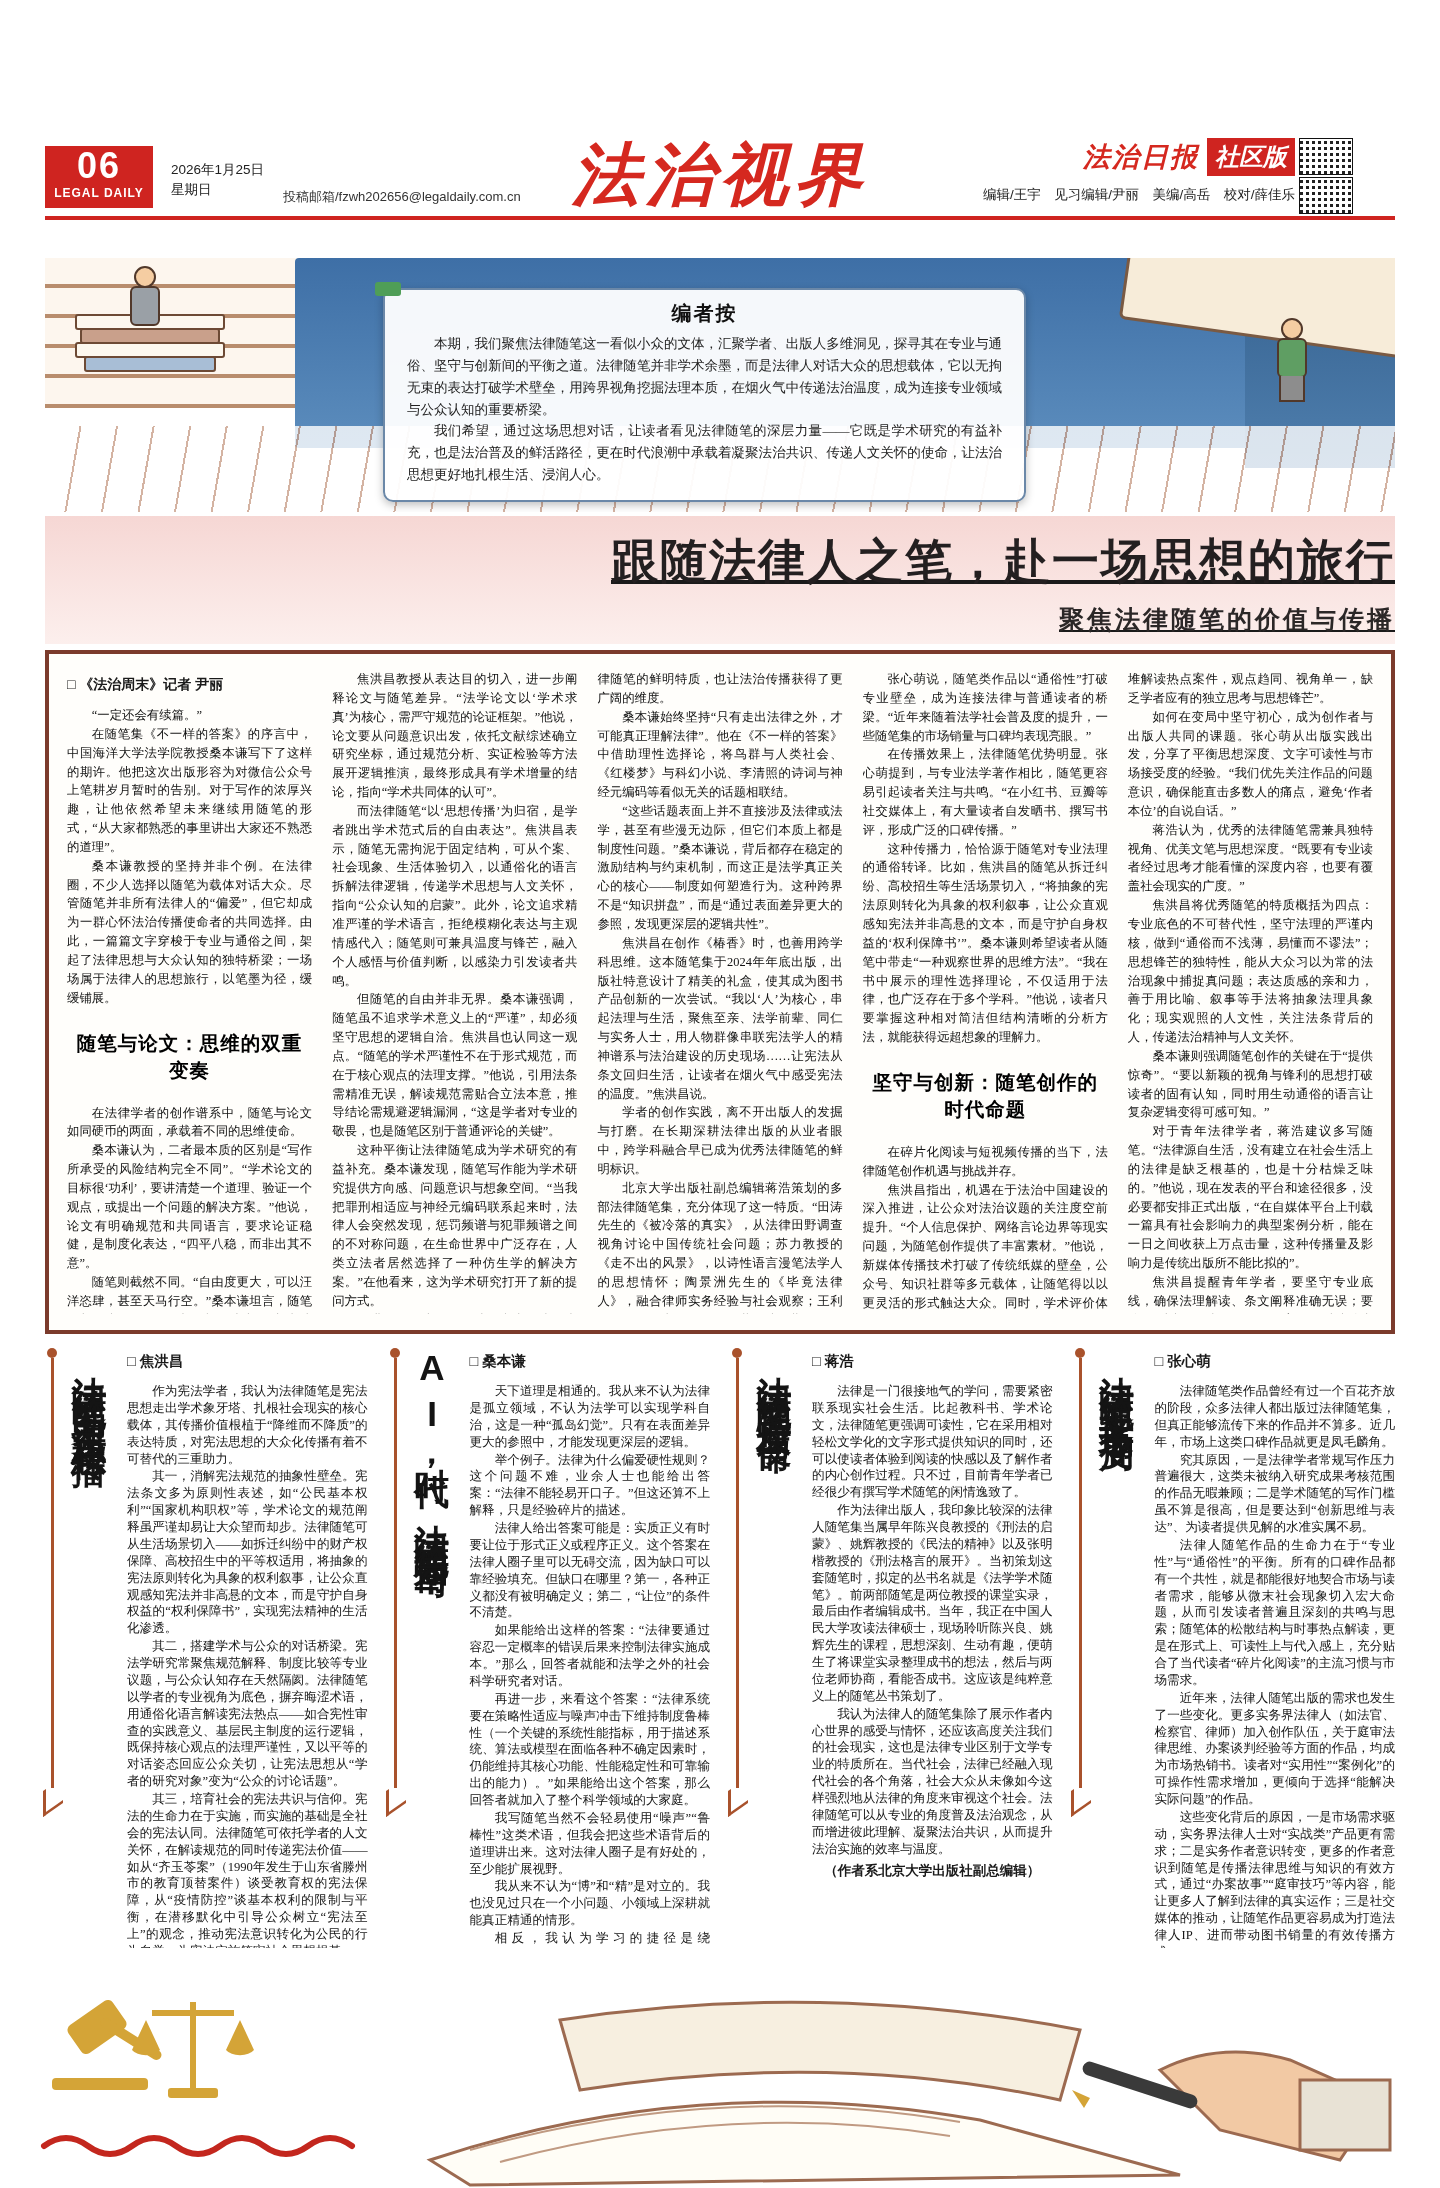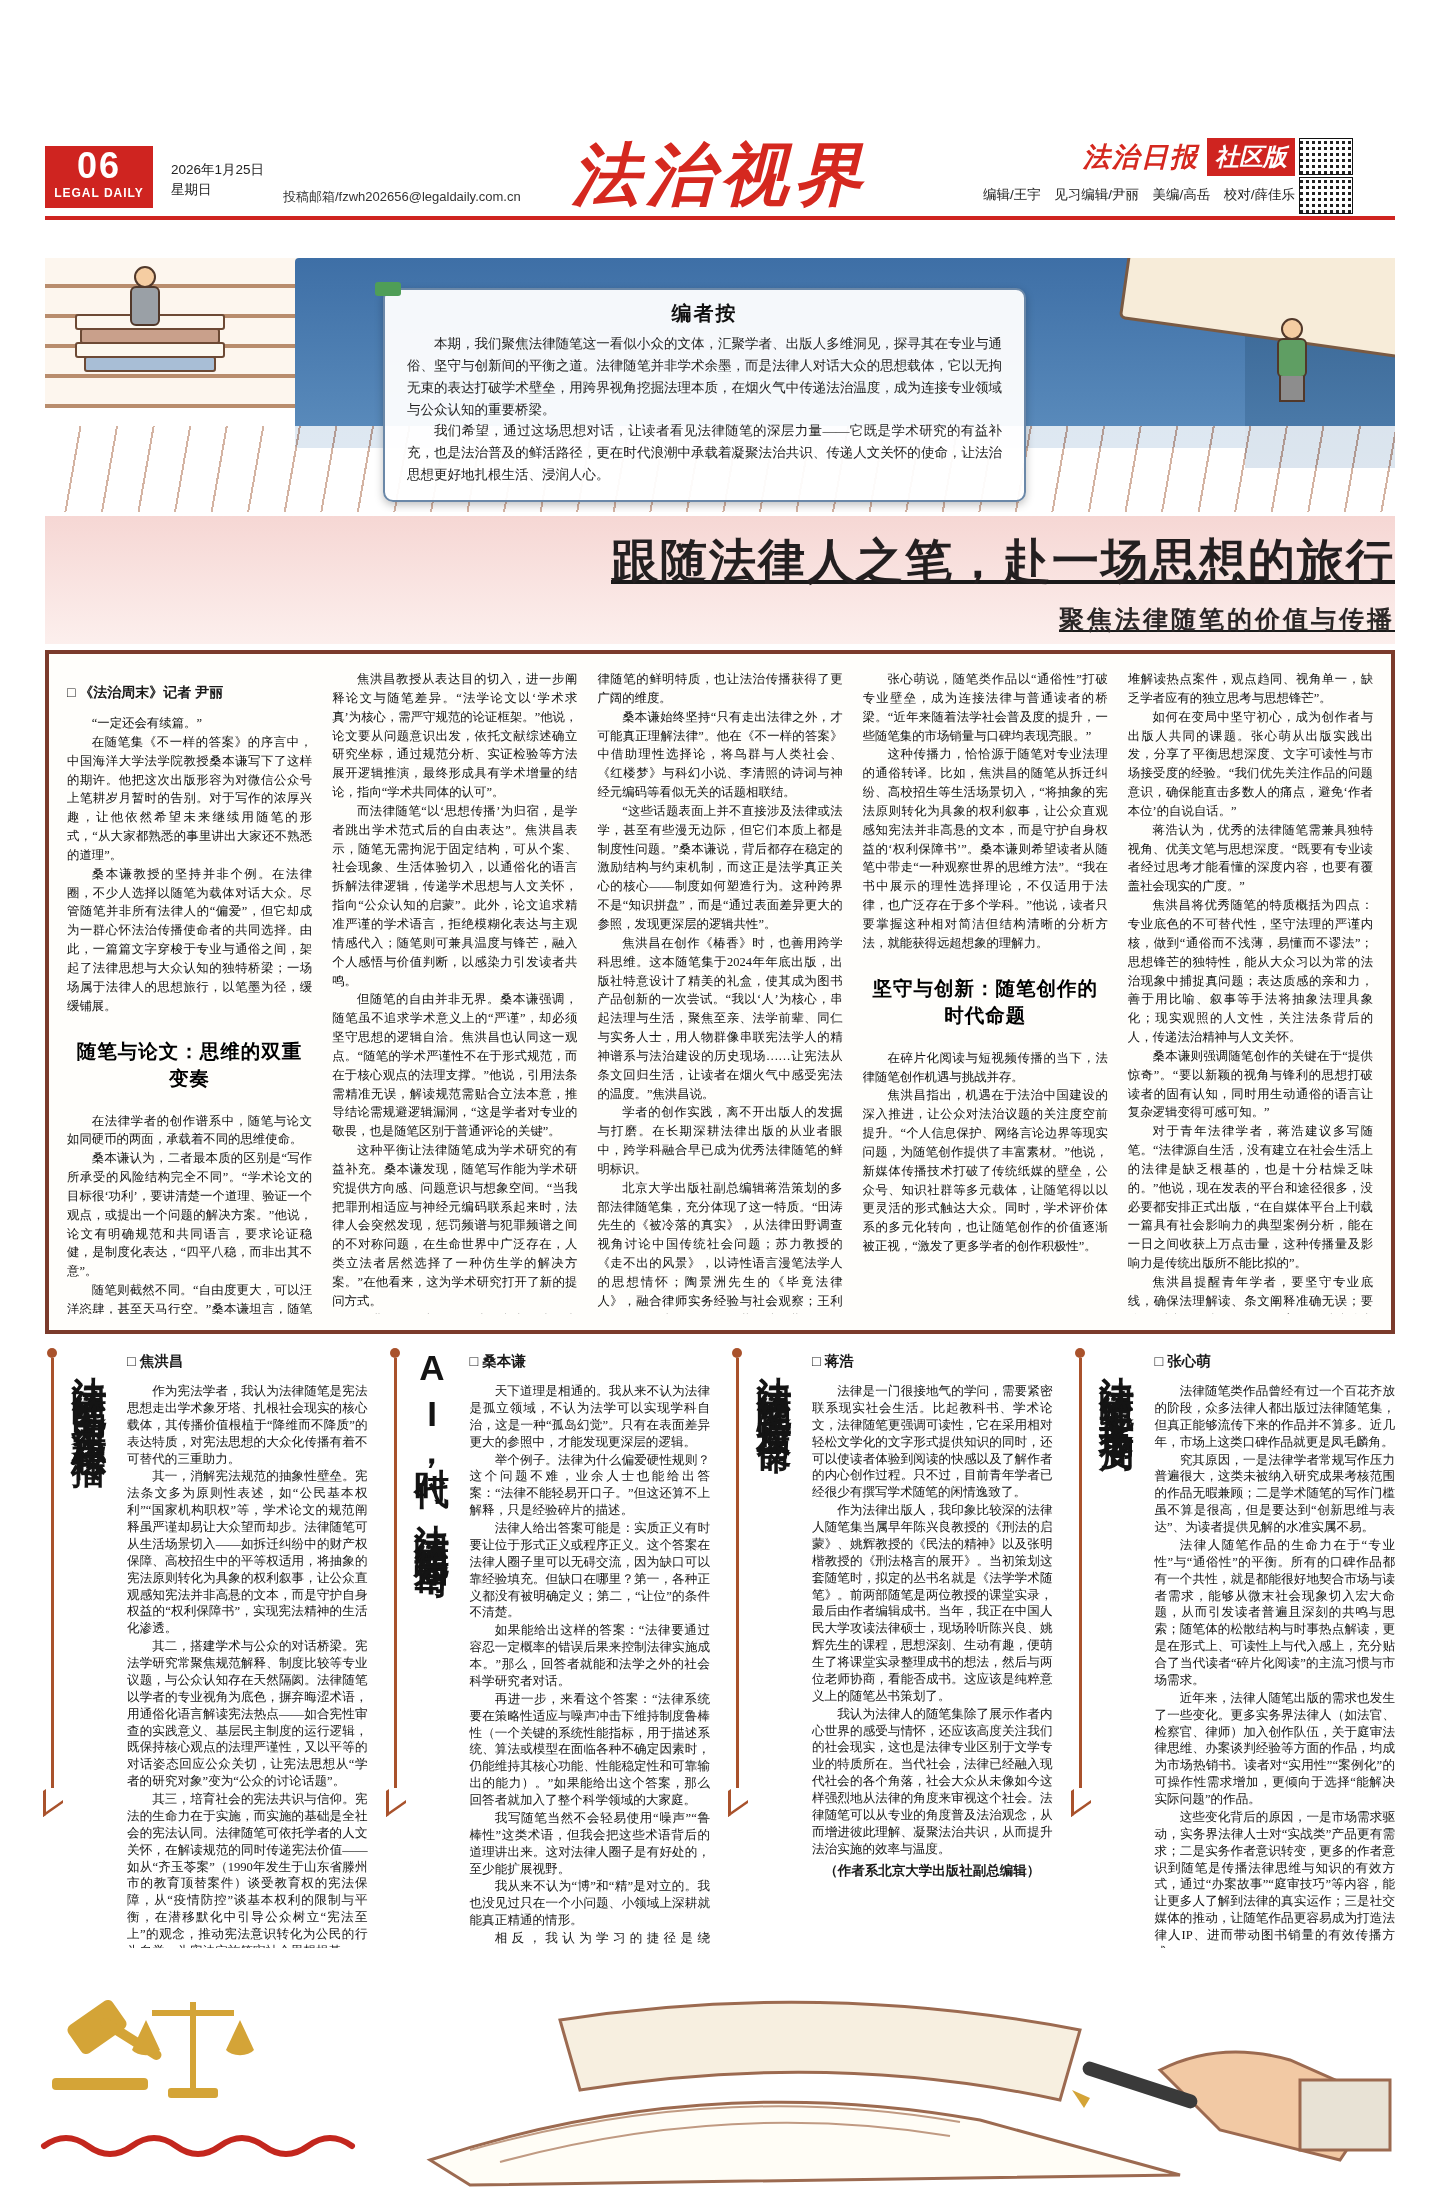--- a/index.html
+++ b/index.html
@@ -70,21 +70,21 @@
               background:linear-gradient(180deg,#f6d7d4,#fcefed); text-align:right;text-decoration:underline; }
   .headband h1 { font-size:47px; letter-spacing:2px; color:#231f20; padding-top:14px;
                  font-family:"Liberation Sans",sans-serif; font-weight:900; }
   .headband h2 { font-size:25px; color:#2b2727; margin-top:10px; letter-spacing:3px;
                  font-family:"Liberation Sans",sans-serif; font-weight:700; }
 
   
   .article { position:absolute; top:650px; left:45px; right:45px; height:684px;
              border:4px solid #7b3b2c; background:#fffefb; padding:16px 18px; display:flex; gap:20px; }
   .col { flex:1 1 0; overflow:hidden; }
-  .blk-by { font-family:"Liberation Sans",sans-serif; font-weight:bold; font-size:14px; margin:14px 0 12px; }
+  .blk-by { font-family:"Liberation Sans",sans-serif; font-weight:bold; font-size:14px; margin:6px 0 12px; }
   .blk-p, .blk-pc { font-size:12.4px; line-height:1.52; text-align:justify; color:#111; }
   .blk-p { text-indent:2em; }
   .blk-h { font-family:"Liberation Sans",sans-serif; font-weight:900; font-size:19.5px; text-align:center;
            margin:22px 0 20px; letter-spacing:1px; color:#000; }
 
   
   .essays { position:absolute; top:1348px; left:45px; right:45px; height:600px; display:flex; gap:20px; }
   .essay { flex:1 1 0; display:flex; position:relative; }
   .deco { width:16px; flex:0 0 16px; position:relative; }
   .deco .dot { position:absolute; left:2px; top:0; width:10px; height:10px; border-radius:50%; background:#a9522c; }
@@ -191,20 +191,21 @@
     <div class="col">
         <div class="blk-pc">律随笔的鲜明特质，也让法治传播获得了更广阔的维度。</div>
         <div class="blk-p">桑本谦始终坚持“只有走出法律之外，才可能真正理解法律”。他在《不一样的答案》中借助理性选择论，将鸟群与人类社会、《红楼梦》与科幻小说、李清照的诗词与神经元编码等看似无关的话题相联结。</div>
         <div class="blk-p">“这些话题表面上并不直接涉及法律或法学，甚至有些漫无边际，但它们本质上都是制度性问题。”桑本谦说，背后都存在稳定的激励结构与约束机制，而这正是法学真正关心的核心——制度如何塑造行为。这种跨界不是“知识拼盘”，而是“通过表面差异更大的参照，发现更深层的逻辑共性”。</div>
         <div class="blk-p">焦洪昌在创作《椿香》时，也善用跨学科思维。这本随笔集于2024年年底出版，出版社特意设计了精美的礼盒，使其成为图书产品创新的一次尝试。“我以‘人’为核心，串起法理与生活，聚焦至亲、法学前辈、同仁与实务人士，用人物群像串联宪法学人的精神谱系与法治建设的历史现场……让宪法从条文回归生活，让读者在烟火气中感受宪法的温度。”焦洪昌说。</div>
         <div class="blk-p">学者的创作实践，离不开出版人的发掘与打磨。在长期深耕法律出版的从业者眼中，跨学科融合早已成为优秀法律随笔的鲜明标识。</div>
         <div class="blk-p">北京大学出版社副总编辑蒋浩策划的多部法律随笔集，充分体现了这一特质。“田涛先生的《被冷落的真实》，从法律田野调查视角讨论中国传统社会问题；苏力教授的《走不出的风景》，以诗性语言漫笔法学人的思想情怀；陶景洲先生的《毕竟法律人》，融合律师实务经验与社会观察；王利明教授的《守拙集》则记载了这位勤奋的学者闲暇时游览山川河流的耳闻目遇，以及对人生经历的感悟、诗词鉴赏和读书札记等。”蒋浩说，这些作品证明，跨学科视角能让法律随笔更具思想深度与现实穿透力。</div>
       </div>
     <div class="col">
         <div class="blk-p">张心萌说，随笔类作品以“通俗性”打破专业壁垒，成为连接法律与普通读者的桥梁。“近年来随着法学社会普及度的提升，一些随笔集的市场销量与口碑均表现亮眼。”</div>
+        <div class="blk-p">在传播效果上，法律随笔优势明显。张心萌提到，与专业法学著作相比，随笔更容易引起读者关注与共鸣。“在小红书、豆瓣等社交媒体上，有大量读者自发晒书、撰写书评，形成广泛的口碑传播。”</div>
         <div class="blk-p">这种传播力，恰恰源于随笔对专业法理的通俗转译。比如，焦洪昌的随笔从拆迁纠纷、高校招生等生活场景切入，“将抽象的宪法原则转化为具象的权利叙事，让公众直观感知宪法并非高悬的文本，而是守护自身权益的‘权利保障书’”。桑本谦则希望读者从随笔中带走“一种观察世界的思维方法”。“我在书中展示的理性选择理论，不仅适用于法律，也广泛存在于多个学科。”他说，读者只要掌握这种相对简洁但结构清晰的分析方法，就能获得远超想象的理解力。</div>
         <div class="blk-h">坚守与创新：随笔创作的时代命题</div>
         <div class="blk-p">在碎片化阅读与短视频传播的当下，法律随笔创作机遇与挑战并存。</div>
         <div class="blk-p">焦洪昌指出，机遇在于法治中国建设的深入推进，让公众对法治议题的关注度空前提升。“个人信息保护、网络言论边界等现实问题，为随笔创作提供了丰富素材。”他说，新媒体传播技术打破了传统纸媒的壁垒，公众号、知识社群等多元载体，让随笔得以以更灵活的形式触达大众。同时，学术评价体系的多元化转向，也让随笔创作的价值逐渐被正视，“激发了更多学者的创作积极性”。</div>
       </div>
     <div class="col">
         <div class="blk-pc">堆解读热点案件，观点趋同、视角单一，缺乏学者应有的独立思考与思想锋芒”。</div>
         <div class="blk-p">如何在变局中坚守初心，成为创作者与出版人共同的课题。张心萌从出版实践出发，分享了平衡思想深度、文字可读性与市场接受度的经验。“我们优先关注作品的问题意识，确保能直击多数人的痛点，避免‘作者本位’的自说自话。”</div>
         <div class="blk-p">蒋浩认为，优秀的法律随笔需兼具独特视角、优美文笔与思想深度。“既要有专业读者经过思考才能看懂的深度内容，也要有覆盖社会现实的广度。”</div>
         <div class="blk-p">焦洪昌将优秀随笔的特质概括为四点：专业底色的不可替代性，坚守法理的严谨内核，做到“通俗而不浅薄，易懂而不谬法”；思想锋芒的独特性，能从大众习以为常的法治现象中捕捉真问题；表达质感的亲和力，善于用比喻、叙事等手法将抽象法理具象化；现实观照的人文性，关注法条背后的人，传递法治精神与人文关怀。</div>

